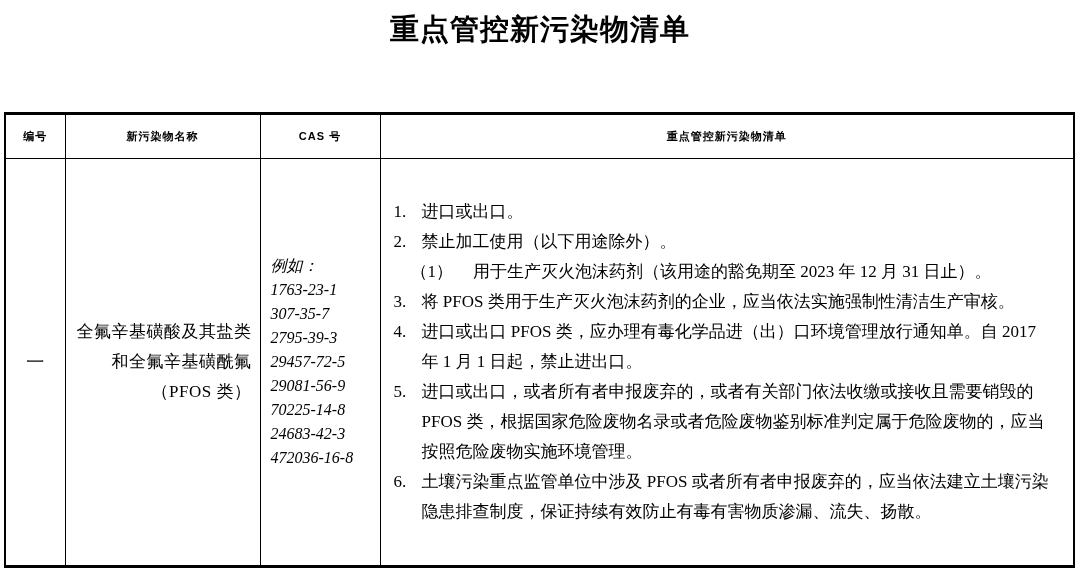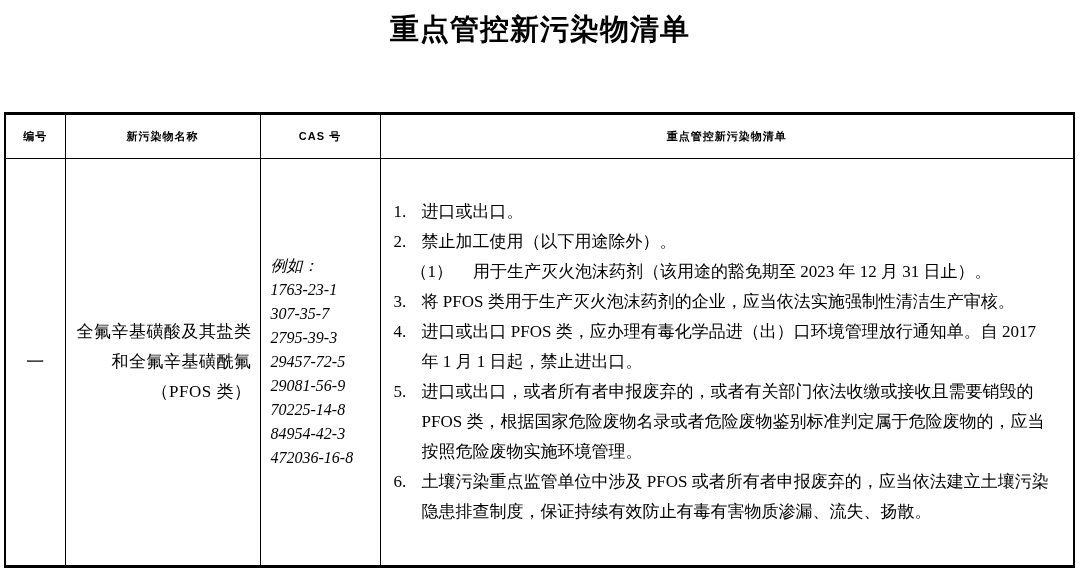--- a/index.html
+++ b/index.html
@@ -124,21 +124,21 @@
         </td>
 
         <td class="cell-cas">
           <div>例如：</div>
           <div>1763-23-1</div>
           <div>307-35-7</div>
           <div>2795-39-3</div>
           <div>29457-72-5</div>
           <div>29081-56-9</div>
           <div>70225-14-8</div>
-          <div>84954-42-3</div>
+          <div>24683-42-3</div>
           <div>472036-16-8</div>
         </td>
 
         <td class="cell-measures">
           <div class="measure">
             <span class="mnum">1.</span>
             <span class="mtext">进口或出口。</span>
           </div>
           <div class="measure">
             <span class="mnum">2.</span>

